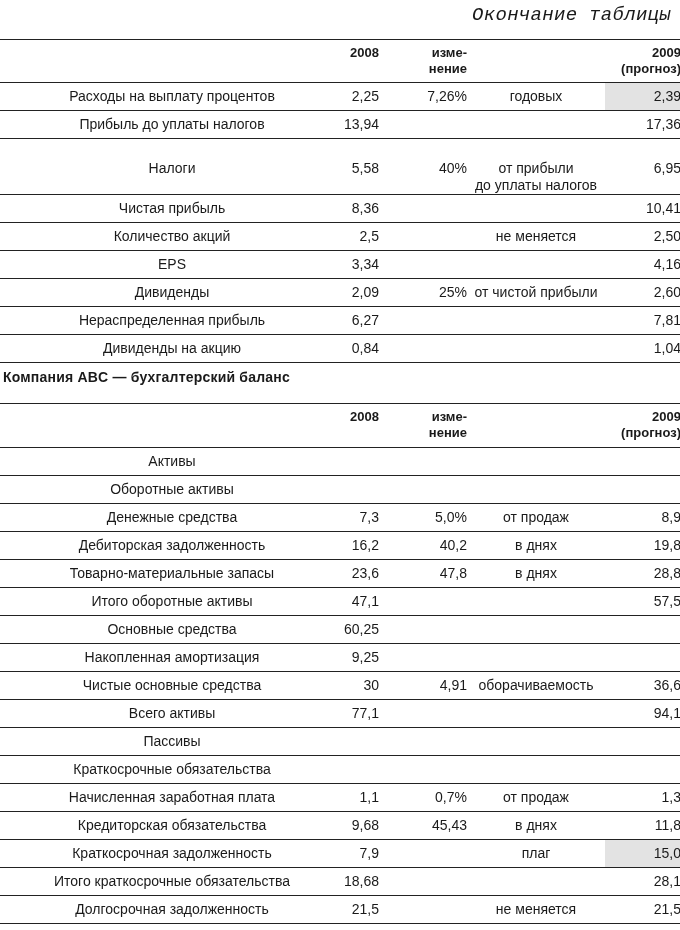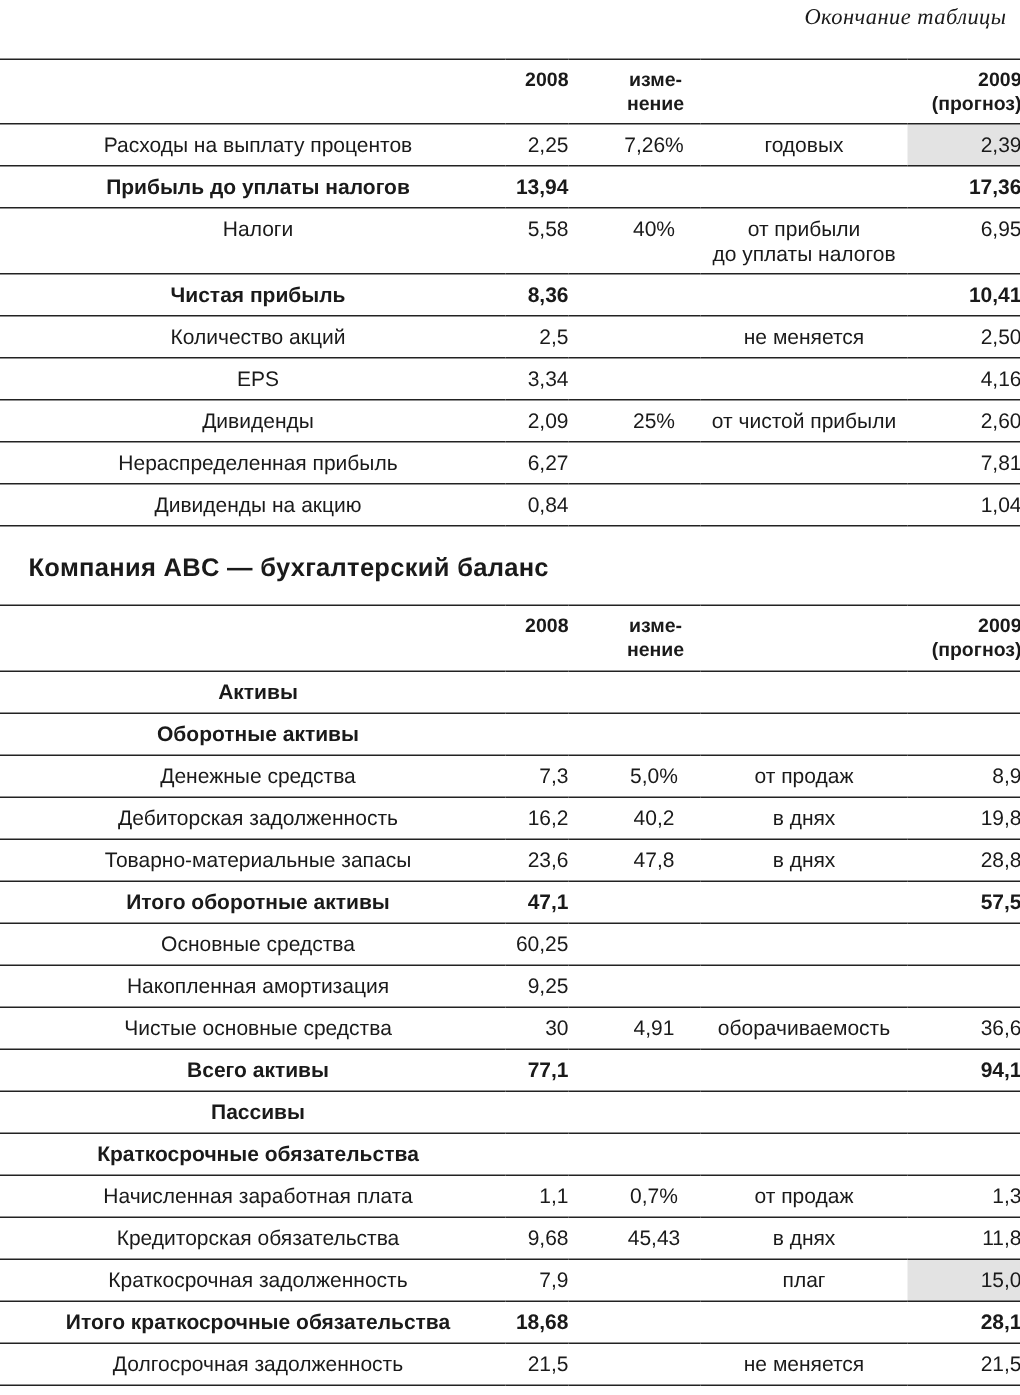--- a/index.html
+++ b/index.html
@@ -1,38 +1,38 @@
 <!DOCTYPE html>
 <html><head>
 <meta charset="utf-8">
 <style>
   html, body { margin:0; padding:0; background:#ffffff; }
   body { width:680px; height:930px; position:relative; overflow:hidden;
          font-family:"Liberation Sans", "DejaVu Sans", sans-serif; color:#1a1a1a; }
-  .caption { position:absolute; top:4px; right:9px; font-family:Liberation Serif, serif;
-             font-style:italic; font-size:15px; letter-spacing:0.3px; }
+  .caption { position:absolute; top:4px; right:9px; font-family:Liberation Mono, monospace;
+             font-style:italic; font-size:19px; letter-spacing:0.3px; }
   table { position:absolute; left:0; width:672px; border-collapse:collapse; table-layout:fixed; font-size:14px; }
   #t1 { top:39px; }
   #t2 { top:403px; }
   td, th { padding:0; vertical-align:top; border-bottom:1.5px solid #222; }
   thead tr th { border-top:1.5px solid #222; font-weight:bold; font-size:13px; line-height:16px; padding-top:5px; }
   tr.r { height:28px; }
   tr.r td { padding-top:5px; line-height:17px; }
   tr.tall { height:44px; }
-  tr.tall td { padding-top:5px; line-height:17px; }
+  tr.tall td { padding-top:21px; line-height:17px; }
   .c-label { width:330px; text-align:center; padding-left:7px !important; }
   .c-2008 { width:42px; text-align:right; }
-  .c-chg { width:60px; text-align:center; padding-left:26px !important; }
+  .c-chg { width:60px; text-align:right; padding-left:26px !important; }
   .c-note { width:138px; text-align:center;margin-top:28px; }
   .c-2009 { width:76px; text-align:right; padding-right:7px !important; }
   th.c-chg { padding-left:28px !important; }
-  tr.bold td { font-weight:bold; }
-  tr.bold td.nb { font-weight:bold; }
+  tr.bold td { font-weight:normal; }
+  tr.bold td.nb { font-weight:normal; }
   .hl { background:#e3e3e3; }
-  .title2 { position:absolute; top:369px; left:19px; font-weight:bold; font-size:17px; letter-spacing:0.2px; }
+  .title2 { position:absolute; top:369px; left:3px; font-weight:bold; font-size:14px; letter-spacing:0.2px; }
 </style>
 </head>
 <body>
 
 <div class="caption">Окончание таблицы</div>
 
 <table id="t1">
   <thead>
     <tr style="height:43px">
       <th class="c-label"></th>

